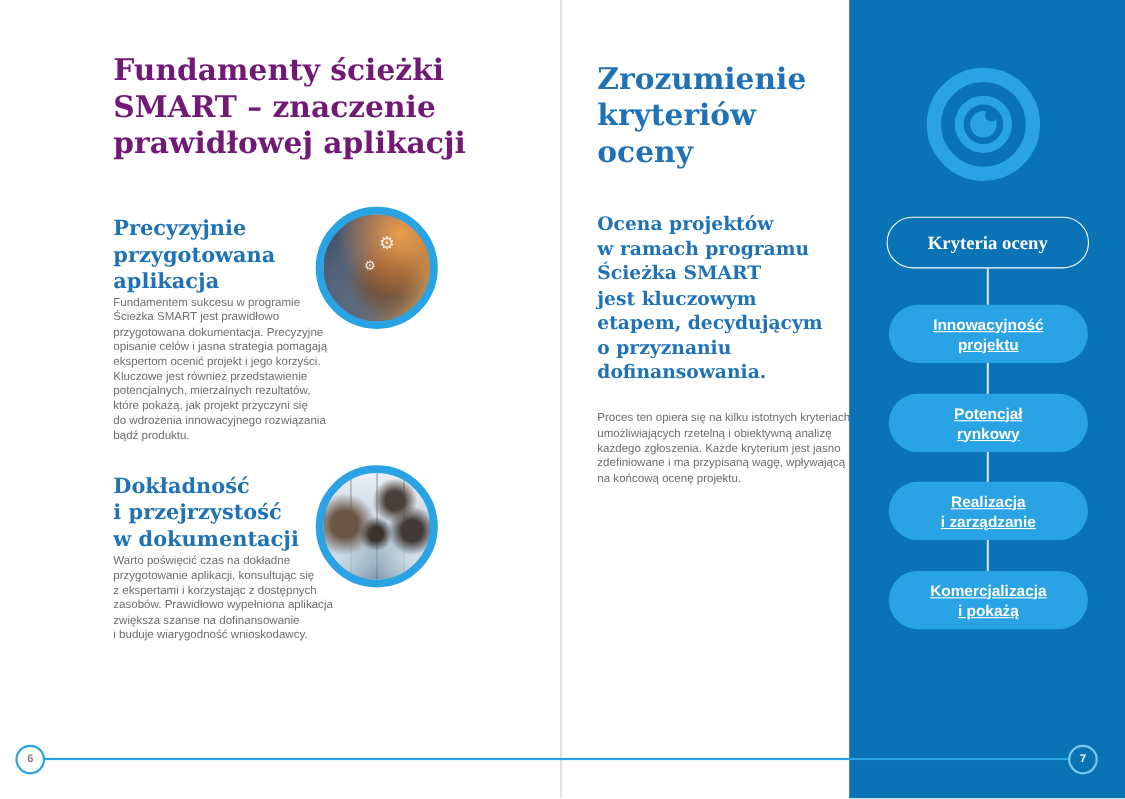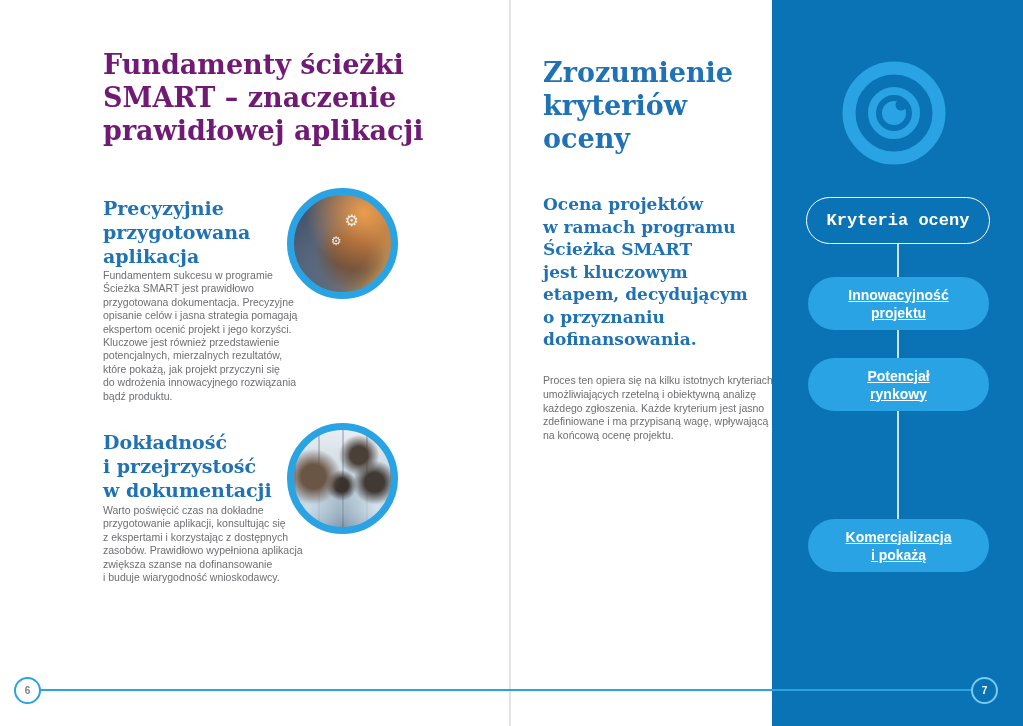--- a/index.html
+++ b/index.html
@@ -52,21 +52,21 @@
           font-family:"DejaVu Serif",serif;font-weight:bold;font-size:17px;line-height:22.5px;
           color:#1f72b5;}
   .r-body{position:absolute;left:543px;top:374px;width:235px;
           font-size:10.5px;line-height:13.8px;color:#6d6e71;}
 
   
   .sidebar{position:absolute;left:772px;top:0;width:251px;height:726px;background:#0973b5;}
   .target-icon{position:absolute;left:839px;top:58px;}
   .hdr-pill{position:absolute;left:806px;top:197px;width:184px;height:47px;box-sizing:border-box;
             border:1.5px solid #ffffff;border-radius:24px;display:flex;align-items:center;justify-content:center;
-            color:#ffffff;font-family:Liberation Mono, monospace;font-weight:bold;font-size:17px;text-align:center;}
+            color:#ffffff;font-family:Liberation Serif, serif;font-weight:bold;font-size:17px;text-align:center;}
   .connector{position:absolute;left:897px;top:244px;width:2px;height:300px;background:rgba(255,255,255,.8);}
   .pill{position:absolute;left:808px;width:181px;height:53px;border-radius:27px;background:#29a3e3;
         display:flex;align-items:center;justify-content:center;text-align:center;
         color:#ffffff;font-weight:bold;font-size:14px;line-height:18px;text-decoration:underline;}
   .p1{top:277px}.p2{top:358px}.p3{top:438px}.p4{top:519px}
 
   
   .foot-line{position:absolute;left:27px;top:689px;width:958px;height:2px;background:#29a3e3;}
   .pagenum{position:absolute;top:677px;width:27px;height:27px;box-sizing:border-box;border-radius:50%;
            display:flex;align-items:center;justify-content:center;font-size:10px;font-weight:bold;}
@@ -140,20 +140,22 @@
     <circle cx="62" cy="47" r="5.5" fill="#0973b5"></circle>
   </svg>
 
   <div class="hdr-pill">Kryteria oceny</div>
   <div class="connector"></div>
 
   <div class="pill p1 pre">Innowacyjność
 projektu</div>
   <div class="pill p2 pre">Potencjał
 rynkowy</div>
+  <div class="pill p3 pre">Realizacja
+i zarządzanie</div>
   <div class="pill p4 pre">Komercjalizacja
 i pokażą</div>
 
   <div class="foot-line"></div>
   <div class="pagenum pn-left">6</div>
   <div class="pagenum pn-right">7</div>
 
 </div>
 
 </body></html>

